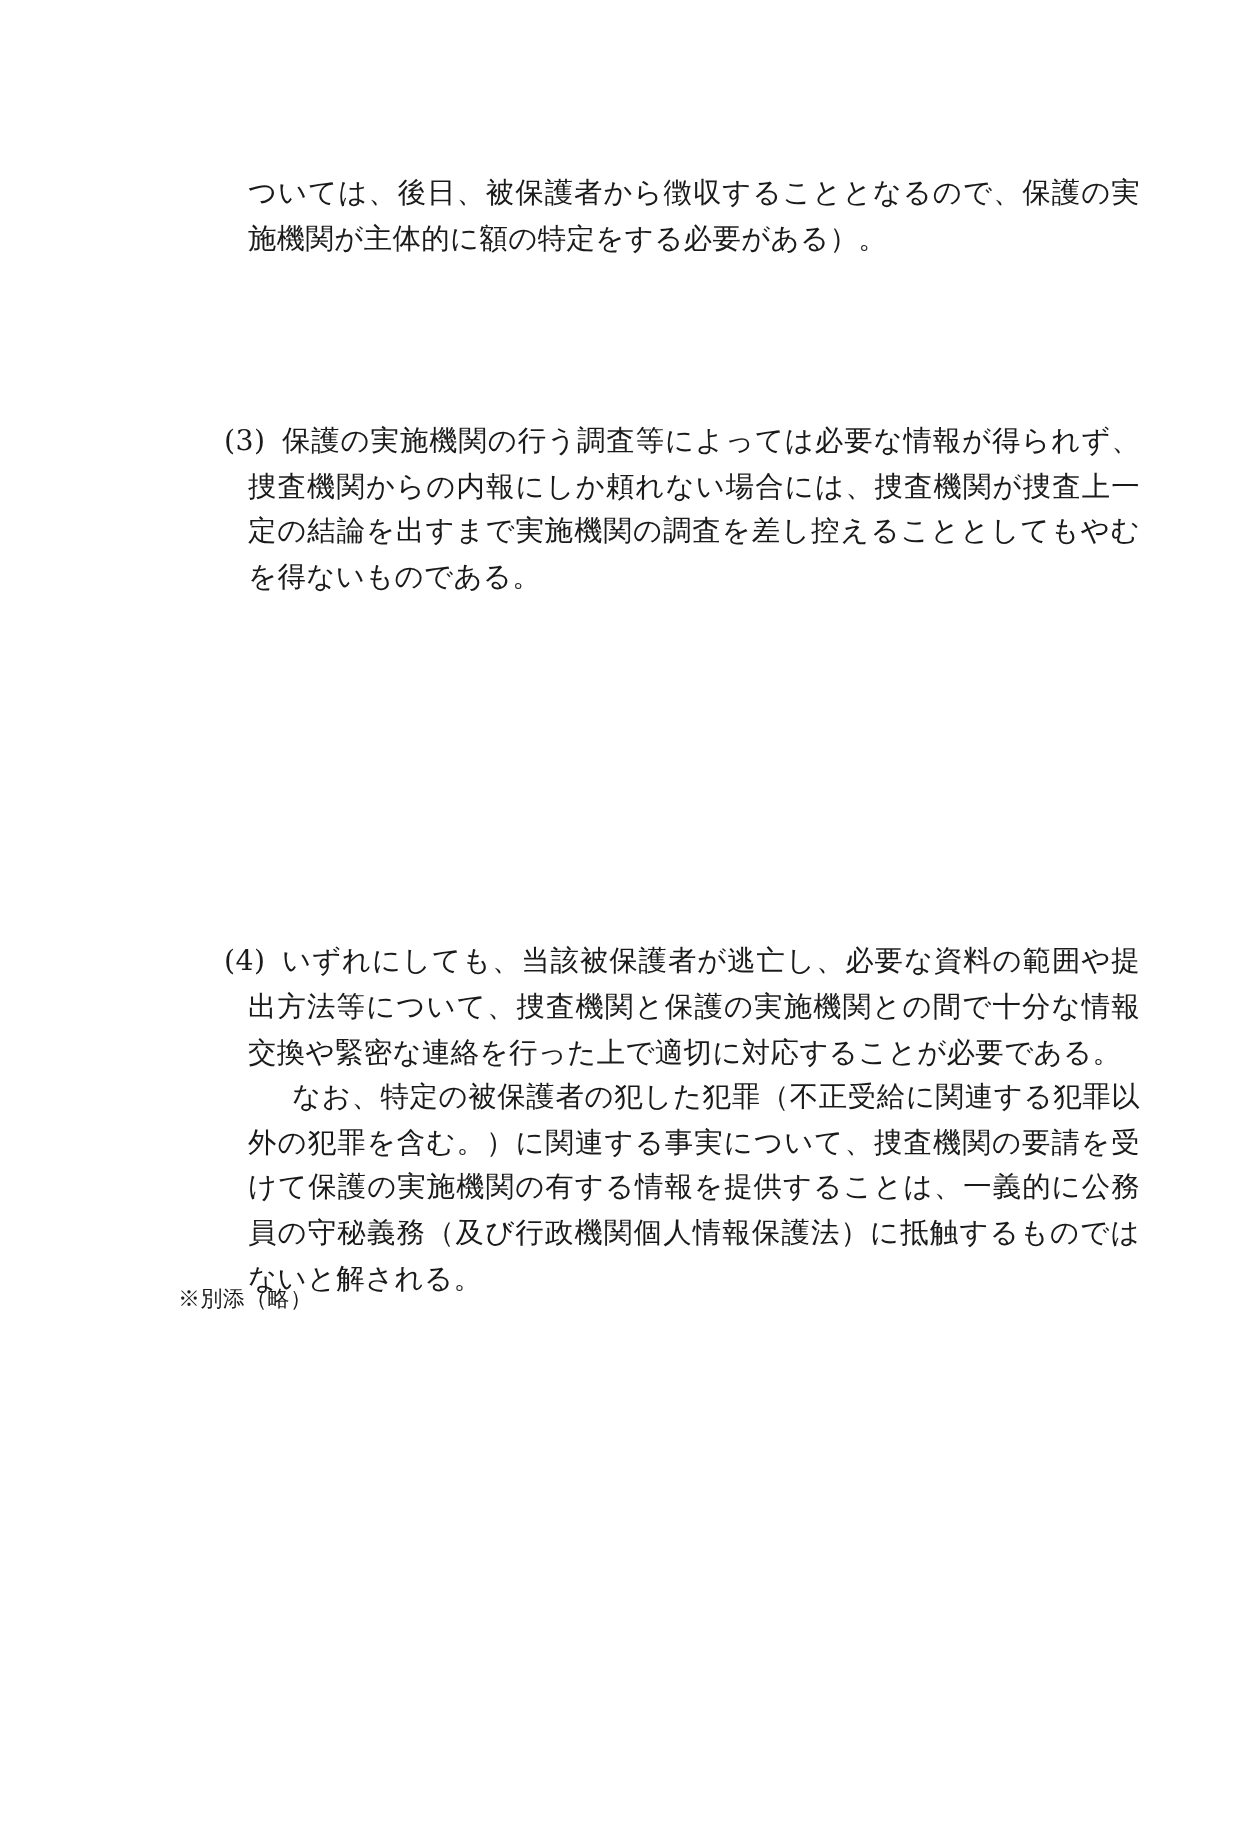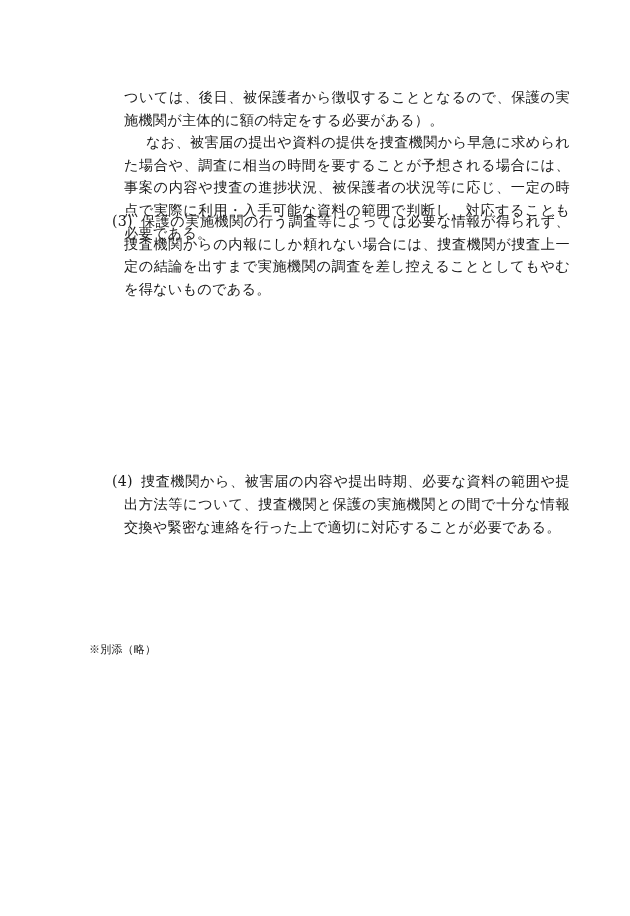--- a/index.html
+++ b/index.html
@@ -61,28 +61,28 @@
     letter-spacing: 0.2px;
   }
 </style>
 </head>
 <body>
 
 <div class="page">
 
   <div class="block" style="top:86px;">
     <p class="para">ついては、後日、被保護者から徴収することとなるので、保護の実施機関が主体的に額の特定をする必要がある）。</p>
-    <p class="para indent">なお、被害届の提出や資料の提供を捜査機関から早急に求められた場合や、調査に相当の時間を要することが予想される場合には、事案の内容や捜査の進捗状況、被保護者の状況等に応じ、一定の時点で実際に利用・入手可能な資料の範囲で判断し、対応することも必要である。</p>
   </div>
 
   <div class="block item" style="top:210px;">
     <span class="num">(3)</span>
     <p class="para first">保護の実施機関の行う調査等によっては必要な情報が得られず、捜査機関からの内報にしか頼れない場合には、捜査機関が捜査上一定の結論を出すまで実施機関の調査を差し控えることとしてもやむを得ないものである。</p>
   </div>
 
   <div class="block item" style="top:380px;">
     <span class="num">(4)</span>
-    <p class="para first">捜査機関から、被害届の内容や提出時期、必要な資料の範囲や提出方法等について、捜査機関と保護の実施機関との間で十分な情報交換や緊密な連絡を行った上で適切に対応することが必要である。</p>
+    <p class="para first">いずれにしても、当該被保護者が逃亡し、必要な資料の範囲や提出方法等について、捜査機関と保護の実施機関との間で十分な情報交換や緊密な連絡を行った上で適切に対応することが必要である。</p>
+    <p class="para indent">なお、特定の被保護者の犯した犯罪（不正受給に関連する犯罪以外の犯罪を含む。）に関連する事実について、捜査機関の要請を受けて保護の実施機関の有する情報を提供することは、一義的に公務員の守秘義務（及び行政機関個人情報保護法）に抵触するものではないと解される。</p>
   </div>
 
   <div class="footer-note">※別添（略）</div>
 
 </div>
 
 </body></html>

